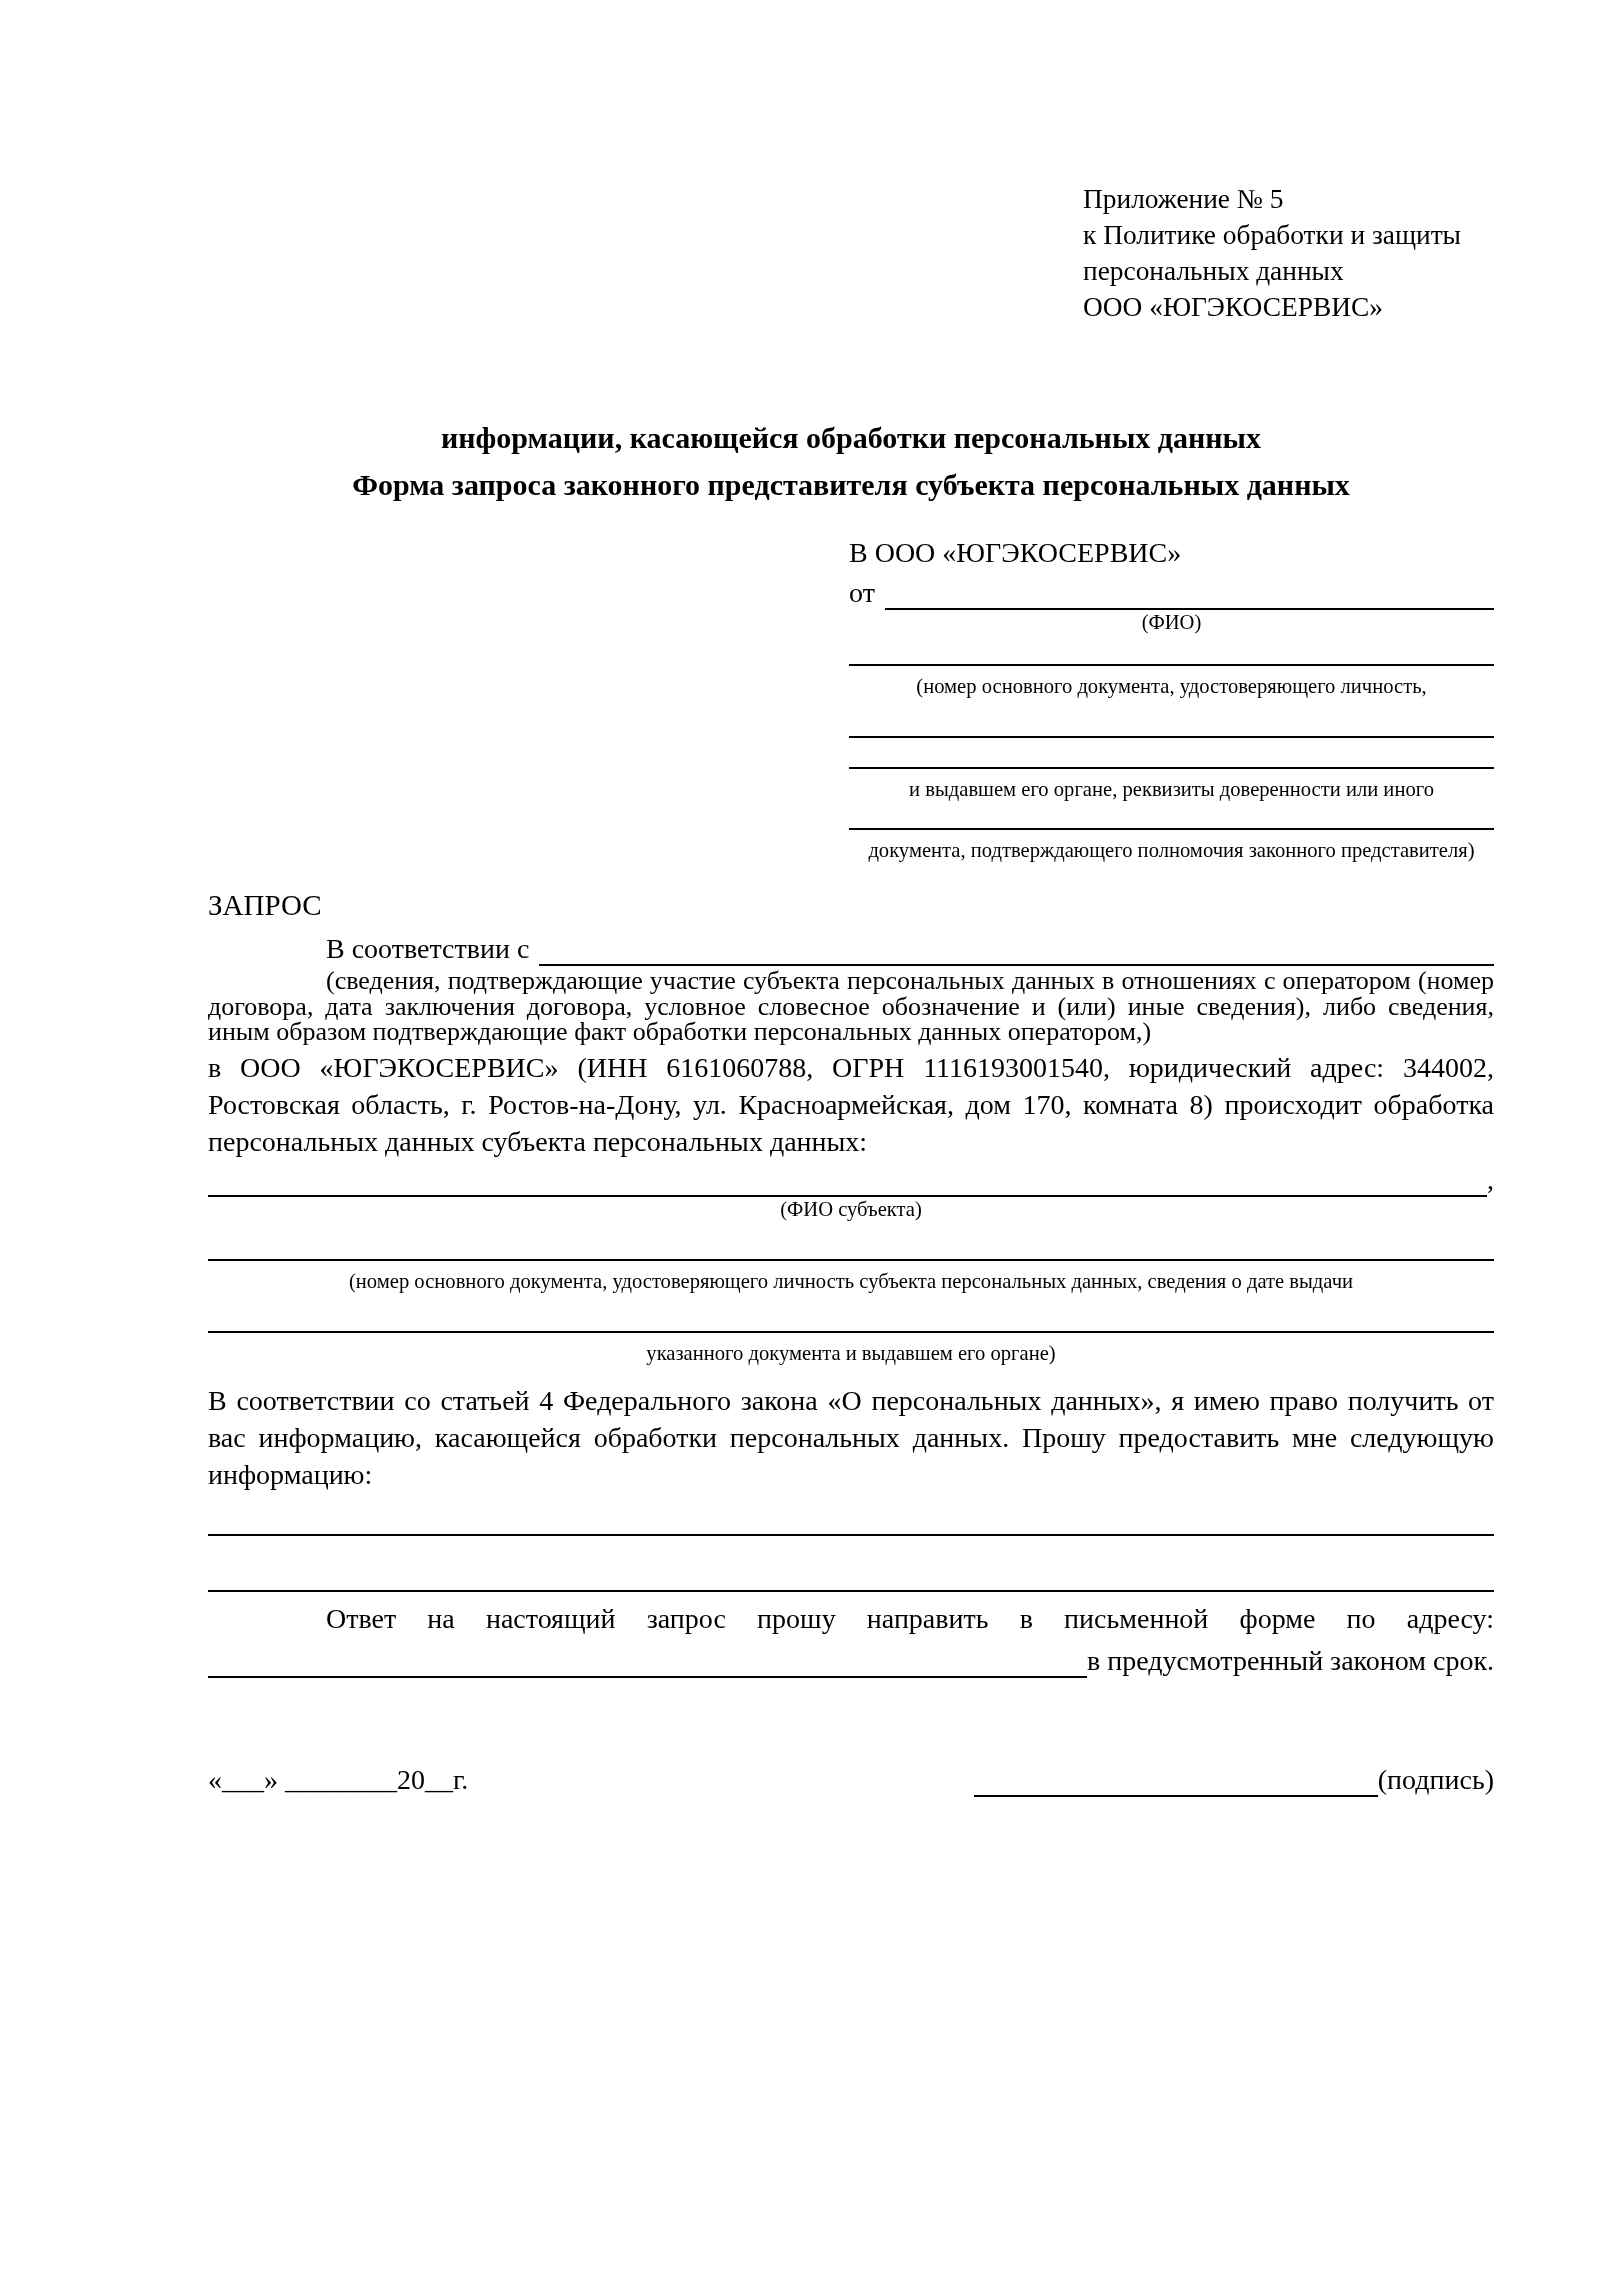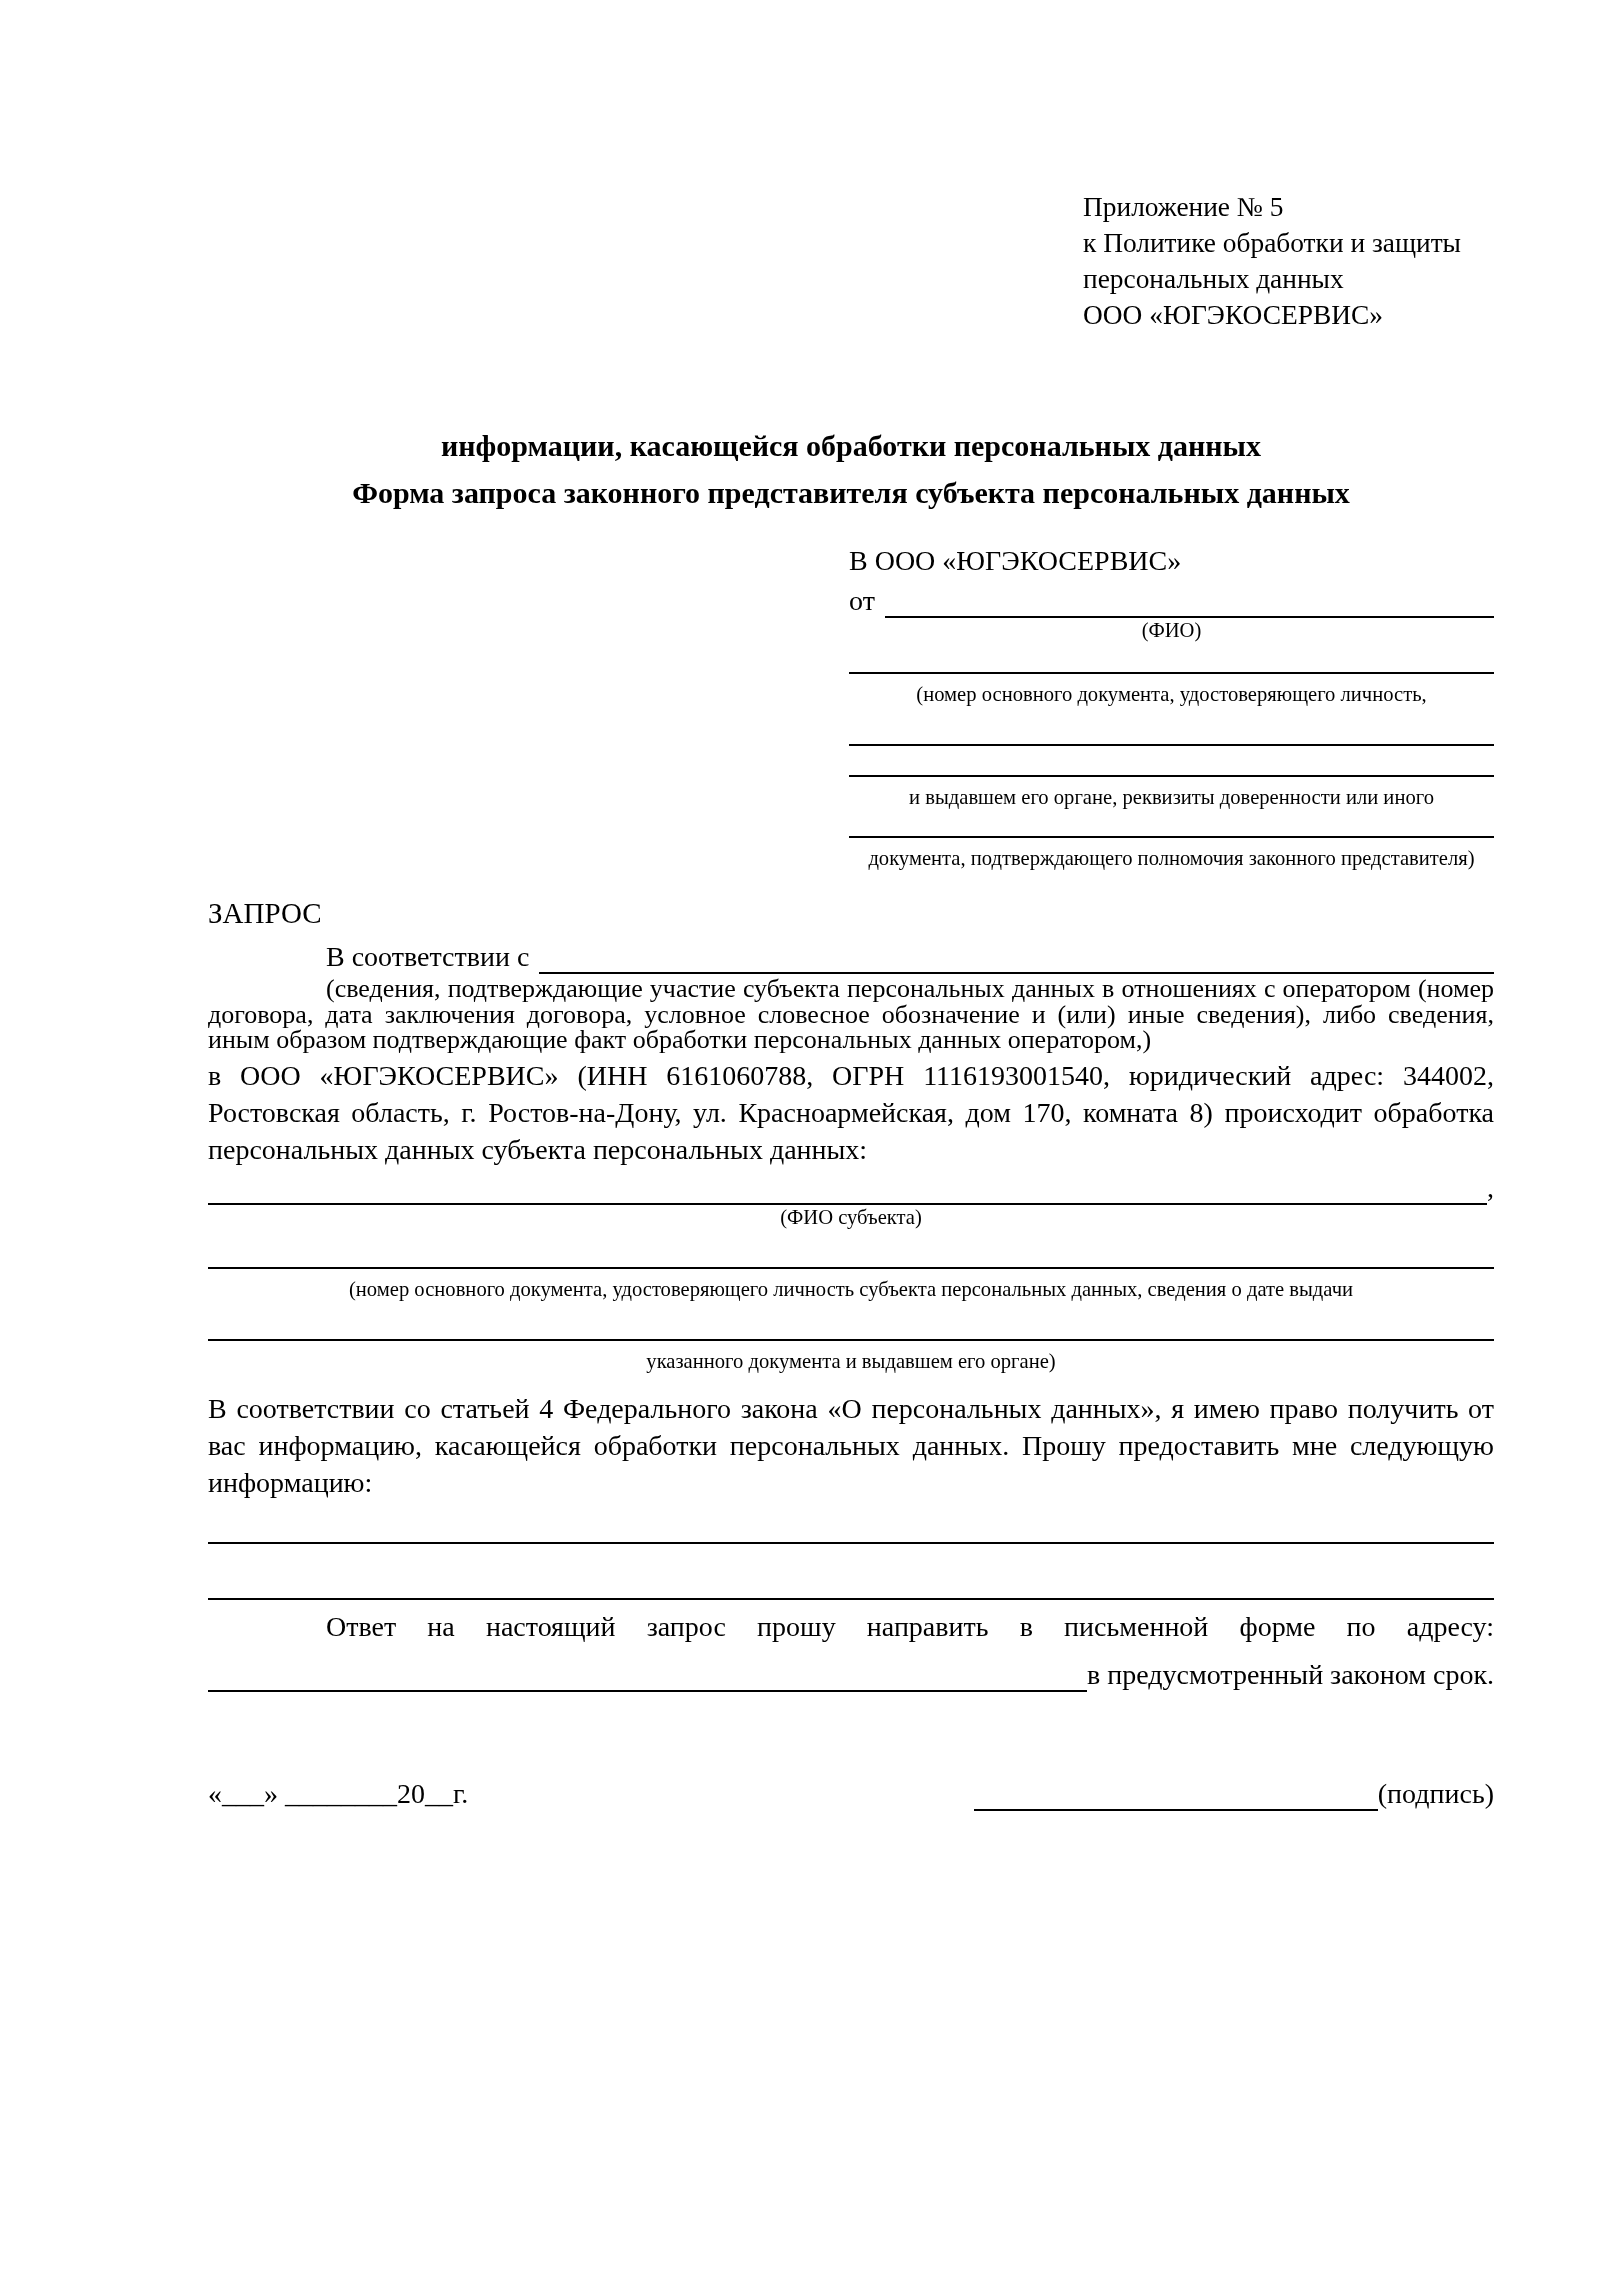--- a/index.html
+++ b/index.html
@@ -9,21 +9,21 @@
   }
   .page {
     position: relative;
     width: 1621px;
     height: 2293px;
     background: #ffffff;
     color: #000000;
     font-family: "Liberation Serif", "DejaVu Serif", serif;
     font-size: 28px;
     box-sizing: border-box;
-    padding: 16px 127px 0 208px;
+    padding: 8px 127px 0 208px;
     overflow: hidden;
   }
   .content { width: 1286px; }
 
   
   .hdr {
     margin-top: 173px;
     margin-left: 875px;
     font-size: 27.4px;
     line-height: 36px;
@@ -106,21 +106,21 @@
 
   .blank1 { margin-top: 41px; }
   .blank2 { margin-top: 54px; }
 
   .reply-par {
     margin-top: 7.8px;
     text-indent: 118px;
     text-align: justify;
     text-align-last: justify;
   }
-  .reply-row { margin-top: 12px; }
+  .reply-row { margin-top: 6px; }
   .reply-row .tail { white-space: nowrap; }
 
   .footer-row {
     margin-top: 84px;
     display: flex;
     align-items: flex-end;
     justify-content: space-between;
     line-height: 35px;
   }
   .sig-group { display: flex; align-items: flex-end; }

